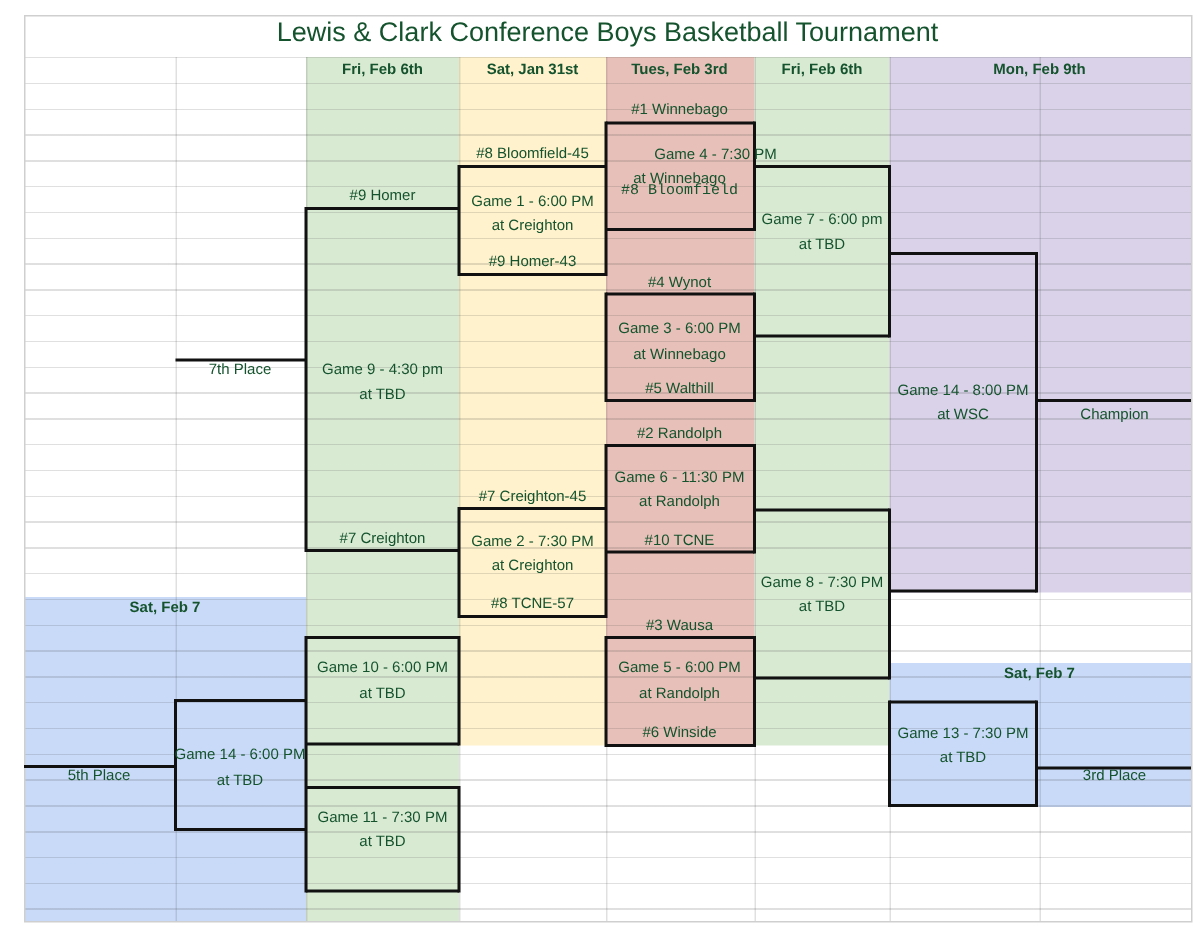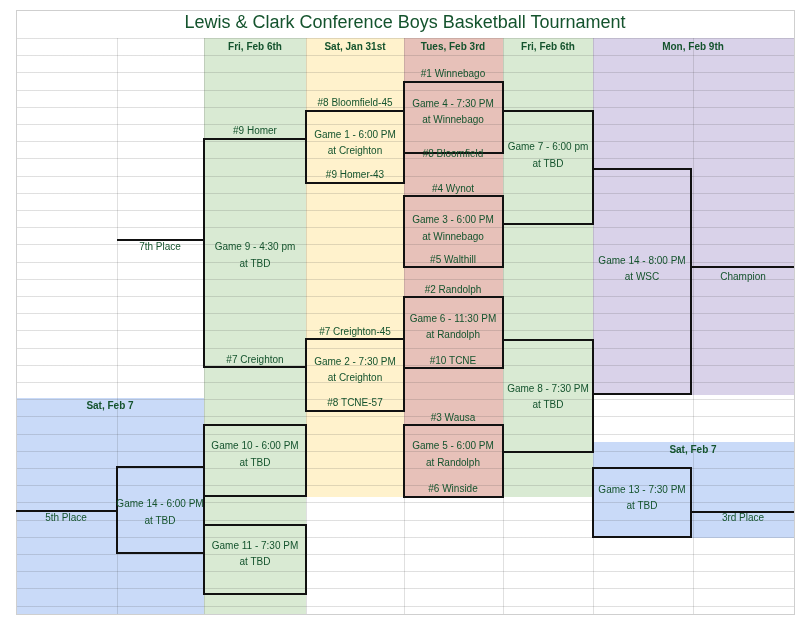--- a/index.html
+++ b/index.html
@@ -120,23 +120,23 @@
   <div class="lbl" style="left:355px;top:103px;">#8 Bloomfield-45</div>
   <div class="lbl" style="left:355px;top:135px;">Game 1 - 6:00 PM</div>
   <div class="lbl" style="left:355px;top:151px;">at Creighton</div>
   <div class="lbl" style="left:355px;top:175px;">#9 Homer-43</div>
   <div class="lbl" style="left:355px;top:332px;">#7 Creighton-45</div>
   <div class="lbl" style="left:355px;top:362px;">Game 2 - 7:30 PM</div>
   <div class="lbl" style="left:355px;top:378px;">at Creighton</div>
   <div class="lbl" style="left:355px;top:403px;">#8 TCNE-57</div>
 
   <div class="lbl" style="left:453px;top:74px;">#1 Winnebago</div>
-  <div class="lbl" style="left:453px;top:104px;">Game 4 - 7:30 PM</div>
+  <div class="lbl" style="left:477px;top:104px;">Game 4 - 7:30 PM</div>
   <div class="lbl" style="left:453px;top:120px;">at Winnebago</div>
-  <div class="lbl" style="left:453px;top:154px;">#8 Bloomfield</div>
+  <div class="lbl" style="left:453px;top:128px;font-family:Liberation Mono, monospace;">#8 Bloomfield</div>
   <div class="lbl" style="left:453px;top:189px;">#4 Wynot</div>
   <div class="lbl" style="left:453px;top:220px;">Game 3 - 6:00 PM</div>
   <div class="lbl" style="left:453px;top:237px;">at Winnebago</div>
   <div class="lbl" style="left:453px;top:260px;">#5 Walthill</div>
   <div class="lbl" style="left:453px;top:290px;">#2 Randolph</div>
   <div class="lbl" style="left:453px;top:319px;">Game 6 - 11:30 PM</div>
   <div class="lbl" style="left:453px;top:335px;">at Randolph</div>
   <div class="lbl" style="left:453px;top:361px;">#10 TCNE</div>
   <div class="lbl" style="left:453px;top:418px;">#3 Wausa</div>
   <div class="lbl" style="left:453px;top:446px;">Game 5 - 6:00 PM</div>

